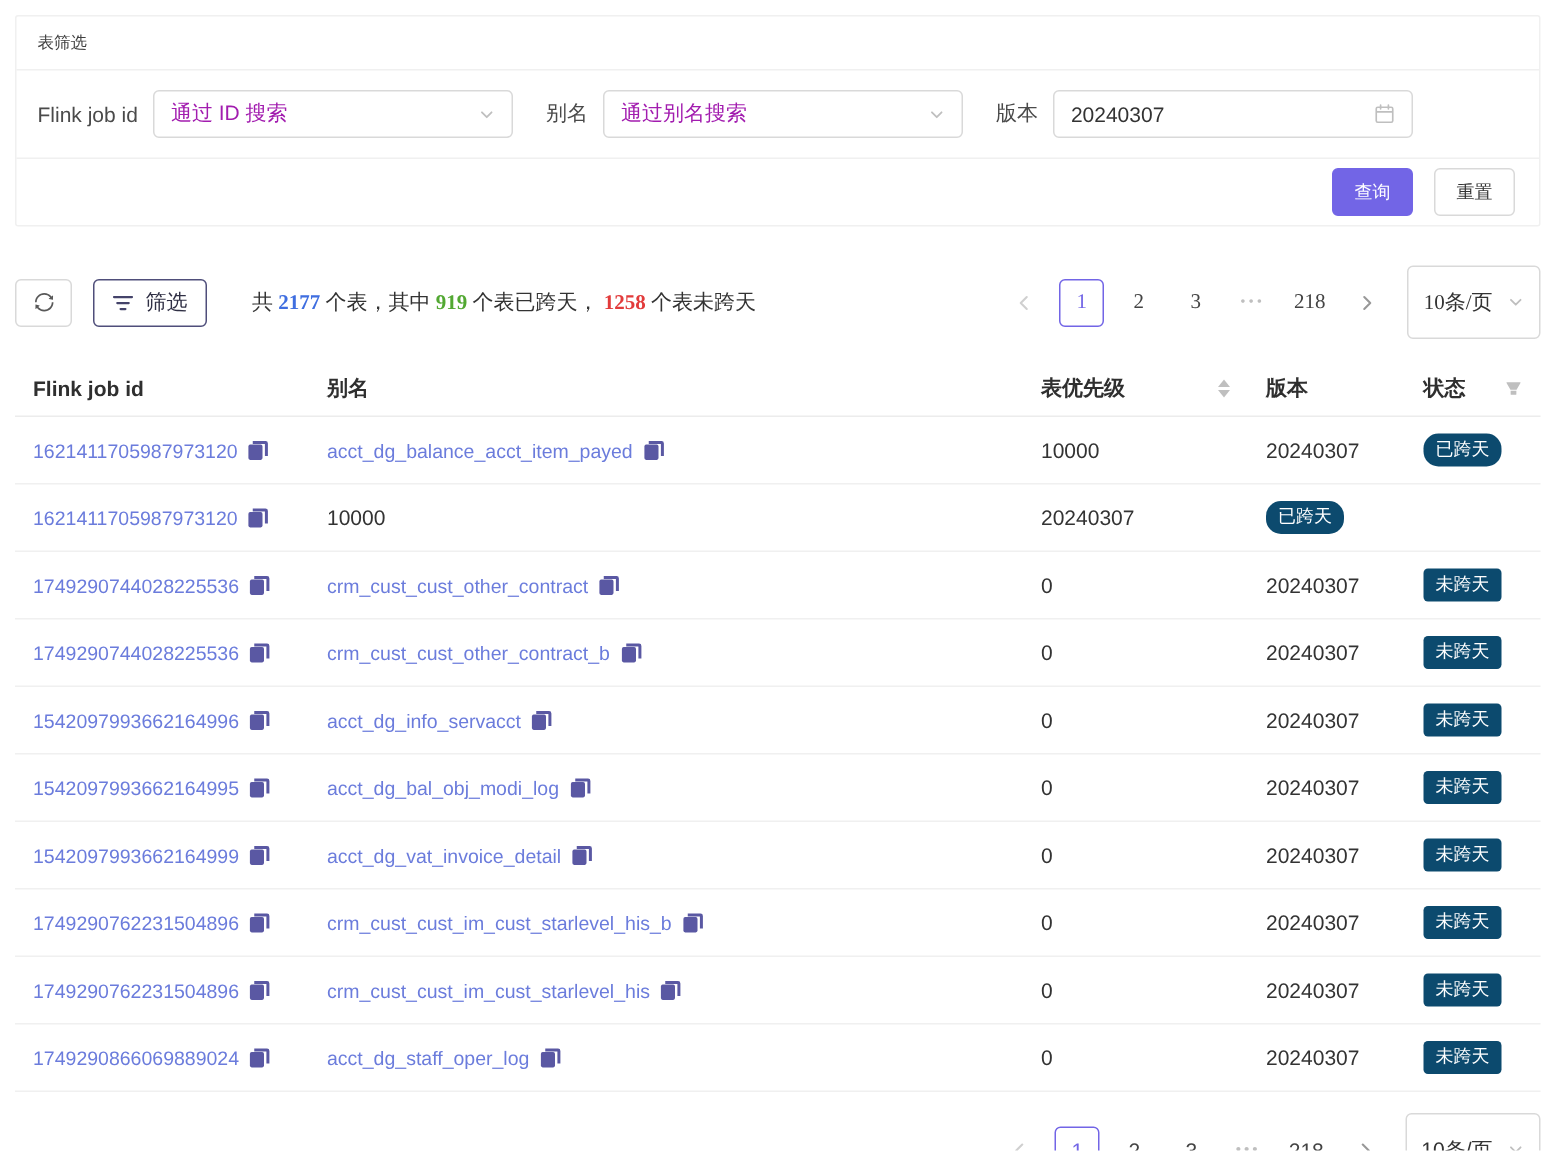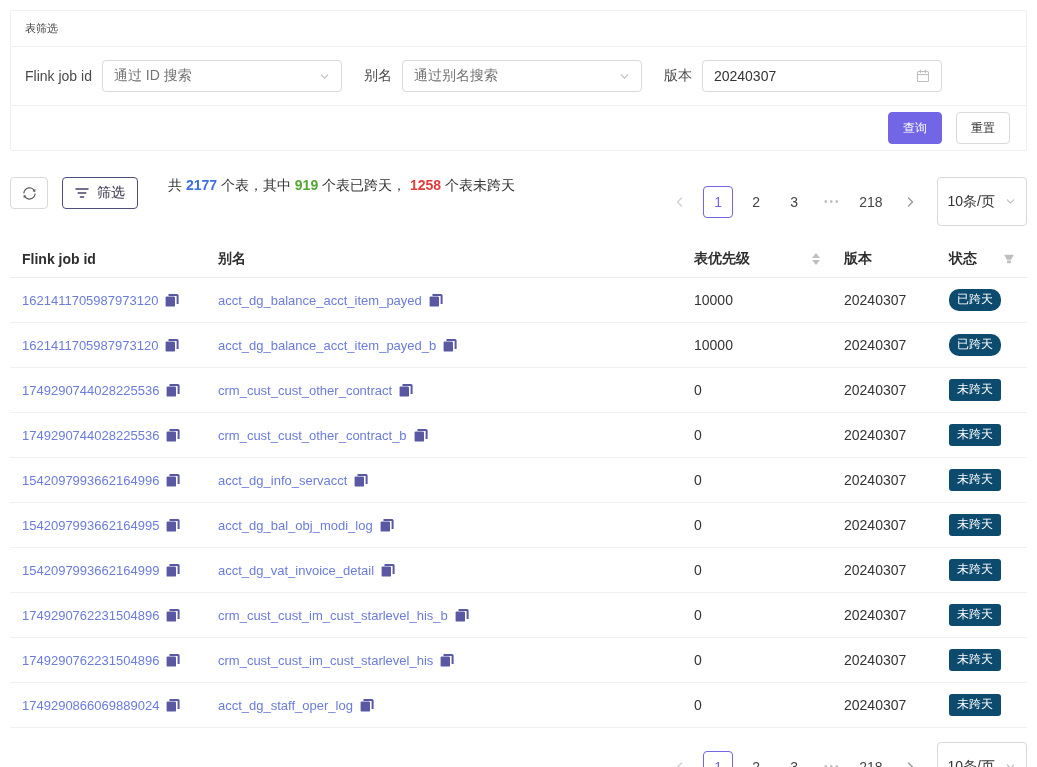--- a/index.html
+++ b/index.html
@@ -15,32 +15,32 @@
   .filter-card { border:1px solid #f0f0f0; border-radius:2px; background:#fff; }
   .card-title { font-size:11px; color:#404040; padding:10px 14px; border-bottom:1px solid #f0f0f0;font-family:Liberation Serif, serif; }
   .filter-row { display:flex; align-items:center; padding:13px 14px; border-bottom:1px solid #f0f0f0; }
   .f-item { display:flex; align-items:center; }
   .f-label { color:#4a4a4a; white-space:nowrap; }
   .f-gap { width:22px; }
   .sel {
     width:240px; height:32px; border:1px solid #d9d9d9; border-radius:4px; background:#fff;
     display:flex; align-items:center; justify-content:space-between; padding:0 11px; margin-left:10px; cursor:pointer;
   }
-  .sel .ph { color:#737373; overflow:hidden; white-space:nowrap; }
+  .sel .ph { color:#a21caf; overflow:hidden; white-space:nowrap; }
   .sel .val { color:#333; }
   .actions-row { display:flex; align-items:center; justify-content:flex-end; gap:14px; padding:6px 16px; }
   .btn {
     height:32px; padding:0 14px; border-radius:4px; font-size:12px; line-height:30px;
     display:inline-flex; align-items:center; justify-content:center; cursor:pointer;
     border:1px solid #d9d9d9; background:#fff; color:#333;
   }
   .btn-primary { background:#7265e6; border-color:#7265e6; color:#fff; }
 
   
-  .toolbar { display:flex; align-items:flex-start; margin-top:26px; }
+  .toolbar { display:flex; align-items:center; margin-top:26px;font-family:Liberation Serif, serif; }
   .icon-btn {
     width:38px; height:32px; border:1px solid #d9d9d9; border-radius:4px; background:#fff;
     display:flex; align-items:center; justify-content:center; cursor:pointer;
   }
   .filter-btn {
     height:32px; margin-left:14px; padding:0 12px; border:1px solid #4f4e7a; border-radius:4px; background:#fff;
     display:flex; align-items:center; gap:8px; cursor:pointer; color:#2f2f44; font-size:14px;
   }
   .summary { margin-left:30px; white-space:nowrap; }
   .num-blue { color:#3f6ee0; font-weight:bold; }
@@ -223,29 +223,20 @@
   <div class="trow">
     <div class="td cell-flex">
       <a class="link">1621411705987973120</a>
       <span class="copy-icon">
         <svg width="14" height="14" viewBox="0 0 14 14">
                 <path d="M3.5 1 H12 a1.6 1.6 0 0 1 1.6 1.6 V11 H11.6 V3 H3.5 z" fill="#5a58a3"></path>
                 <rect x="0.6" y="3.4" width="9.4" height="10.2" rx="1.2" fill="#5a58a3"></rect>
               </svg>
       </span>
     </div>
-    <div class="td cell-flex">
-      <a class="link">acct_dg_balance_acct_item_payed_b</a>
-      <span class="copy-icon">
-        <svg width="14" height="14" viewBox="0 0 14 14">
-                <path d="M3.5 1 H12 a1.6 1.6 0 0 1 1.6 1.6 V11 H11.6 V3 H3.5 z" fill="#5a58a3"></path>
-                <rect x="0.6" y="3.4" width="9.4" height="10.2" rx="1.2" fill="#5a58a3"></rect>
-              </svg>
-      </span>
-    </div>
     <div class="td cell-right">10000</div>
     <div class="td cell-right">20240307</div>
     <div class="td cell-right">
             <span class="badge badge-green">已跨天</span>
           </div>
   </div>
 
   <div class="trow">
     <div class="td cell-flex">
       <a class="link">1749290744028225536</a>

